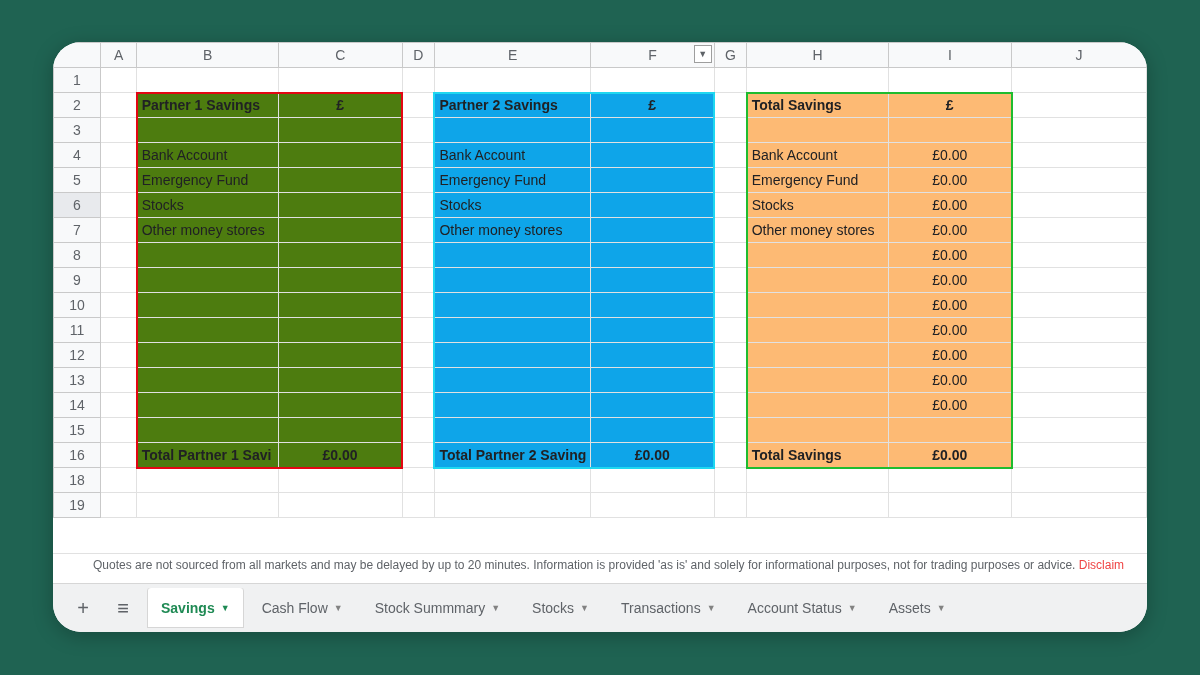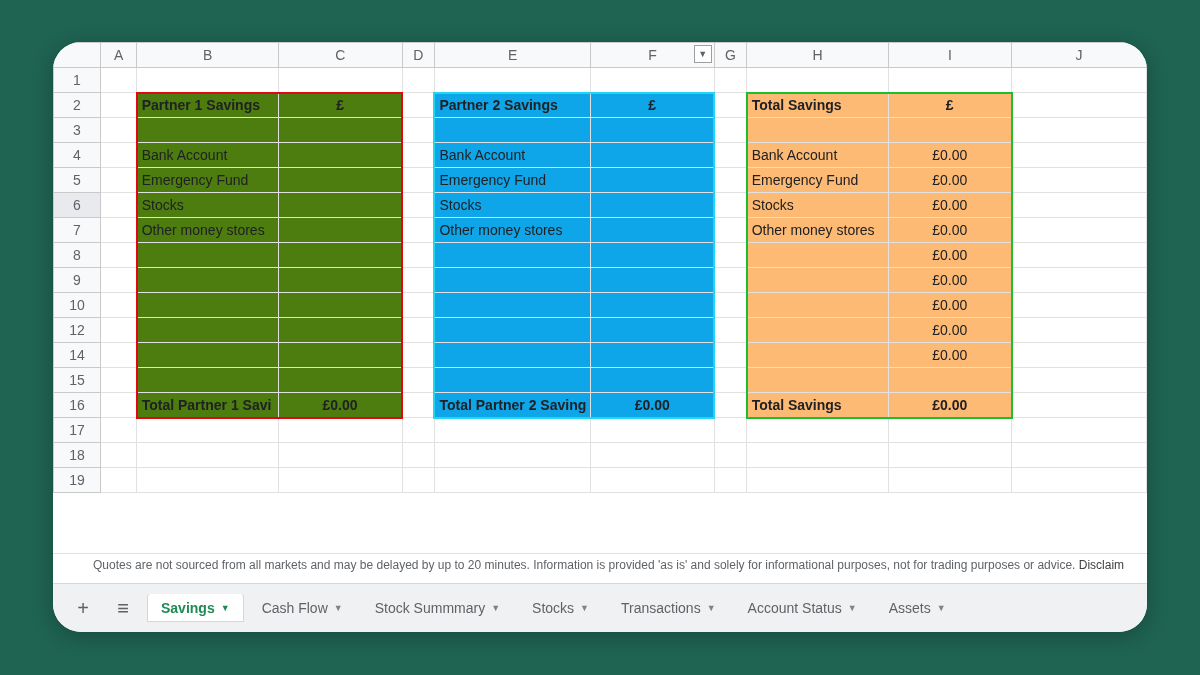--- a/index.html
+++ b/index.html
@@ -109,41 +109,41 @@
     position:absolute;
     left:0; right:0;
     top:511px;
     padding: 4px 40px 4px 40px;
     font-size:12px;
     color:#5f6368;
     border-top:1px solid #e1e1e1;
     white-space:nowrap;
     overflow:hidden;
   }
-  .disclaimer .link { color:#404040; }
+  .disclaimer .link { color:#ef4444; }
 
   
   .tabbar {
     position:absolute; left:0; right:0; bottom:0;
     height:48px;
     background:#f0f1f2;
     border-top:1px solid #d6d6d6;
     display:flex;
     align-items:center;
     padding:0 10px;
     gap:0;
   }
   .tabbar .btn {
     width:40px; height:40px;
     display:flex; align-items:center; justify-content:center;
     color:#5f6368; font-size:20px;
     cursor:pointer;
   }
   .tab {
-    height:28px;
+    height:40px;
     padding:0 14px;
     display:flex; align-items:center; gap:6px;
     color:#5f6368;
     font-size:14px;
     cursor:pointer;
     border-radius:3px 3px 0 0;
     margin-left:4px;
     white-space:nowrap;
   }
   .tab.active {
@@ -321,21 +321,47 @@
             <td class="red-fill red-border-right"></td>
             <td></td>
             <td class="blue-fill cyan-border-left"></td>
             <td class="blue-fill cyan-border-right"></td>
             <td></td>
             <td class="green-fill grn-border-left"></td>
             <td class="green-fill grn-border-right center">£0.00</td>
             <td></td>
           </tr>
           <tr>
+            <th class="rownum">11</th>
+            <td></td>
+            <td class="red-fill red-border-left"></td>
+            <td class="red-fill red-border-right"></td>
+            <td></td>
+            <td class="blue-fill cyan-border-left"></td>
+            <td class="blue-fill cyan-border-right"></td>
+            <td></td>
+            <td class="green-fill grn-border-left"></td>
+            <td class="green-fill grn-border-right center">£0.00</td>
+            <td></td>
+          </tr>
+          <tr>
             <th class="rownum">12</th>
+            <td></td>
+            <td class="red-fill red-border-left"></td>
+            <td class="red-fill red-border-right"></td>
+            <td></td>
+            <td class="blue-fill cyan-border-left"></td>
+            <td class="blue-fill cyan-border-right"></td>
+            <td></td>
+            <td class="green-fill grn-border-left"></td>
+            <td class="green-fill grn-border-right center">£0.00</td>
+            <td></td>
+          </tr>
+          <tr>
+            <th class="rownum">13</th>
             <td></td>
             <td class="red-fill red-border-left"></td>
             <td class="red-fill red-border-right"></td>
             <td></td>
             <td class="blue-fill cyan-border-left"></td>
             <td class="blue-fill cyan-border-right"></td>
             <td></td>
             <td class="green-fill grn-border-left"></td>
             <td class="green-fill grn-border-right center">£0.00</td>
             <td></td>
@@ -370,33 +396,20 @@
             <th class="rownum">16</th>
             <td></td>
             <td class="red-fill red-border-bottom red-border-left bold left">Total Partner 1 Savi</td>
             <td class="red-fill red-border-bottom red-border-right bold center">£0.00</td>
             <td></td>
             <td class="blue-fill cyan-border-bottom cyan-border-left bold left">Total Partner 2 Saving</td>
             <td class="blue-fill cyan-border-bottom cyan-border-right bold center">£0.00</td>
             <td></td>
             <td class="green-fill grn-border-bottom grn-border-left bold left">Total Savings</td>
             <td class="green-fill grn-border-bottom grn-border-right bold center">£0.00</td>
-            <td></td>
-          </tr>
-          <tr>
-            <th class="rownum">17</th>
-            <td></td>
-            <td></td>
-            <td></td>
-            <td></td>
-            <td></td>
-            <td></td>
-            <td></td>
-            <td></td>
-            <td></td>
             <td></td>
           </tr>
           <tr>
             <th class="rownum">18</th>
             <td></td>
             <td></td>
             <td></td>
             <td></td>
             <td></td>
             <td></td>

